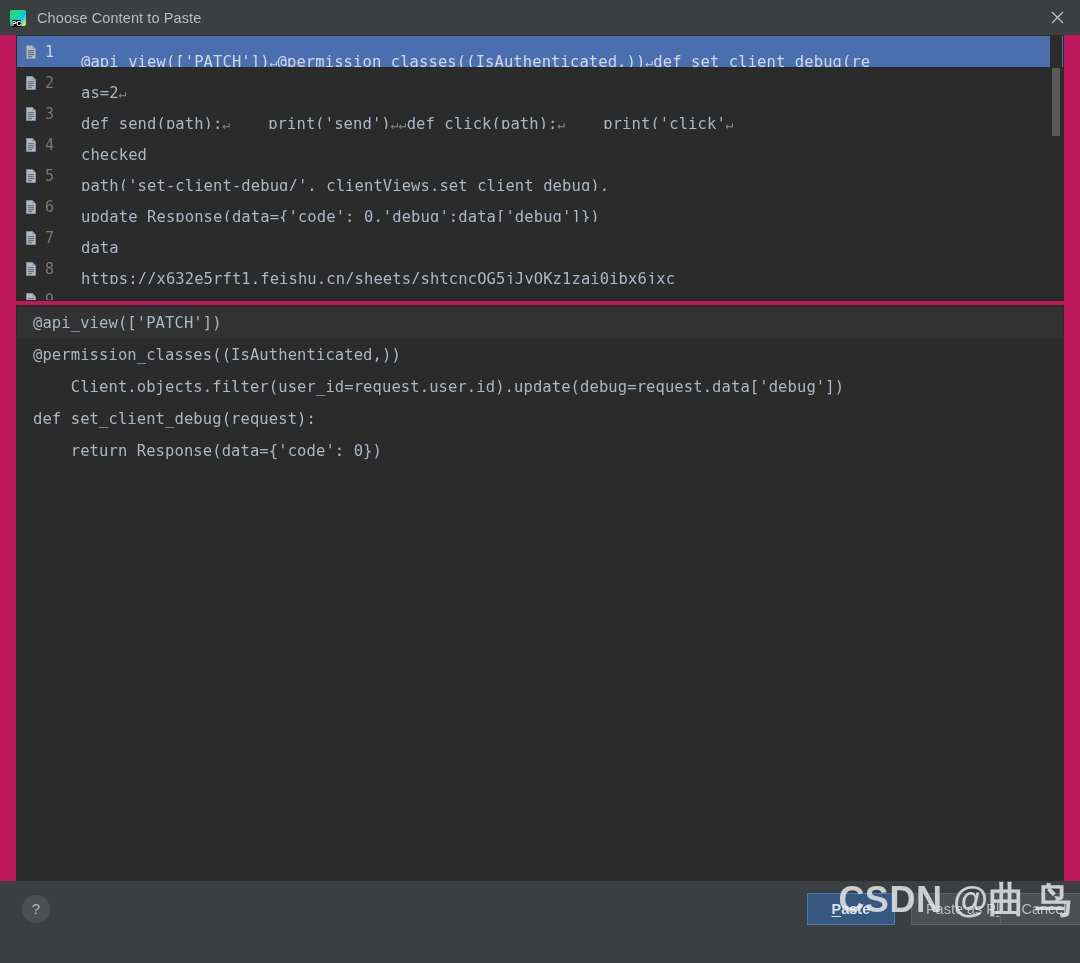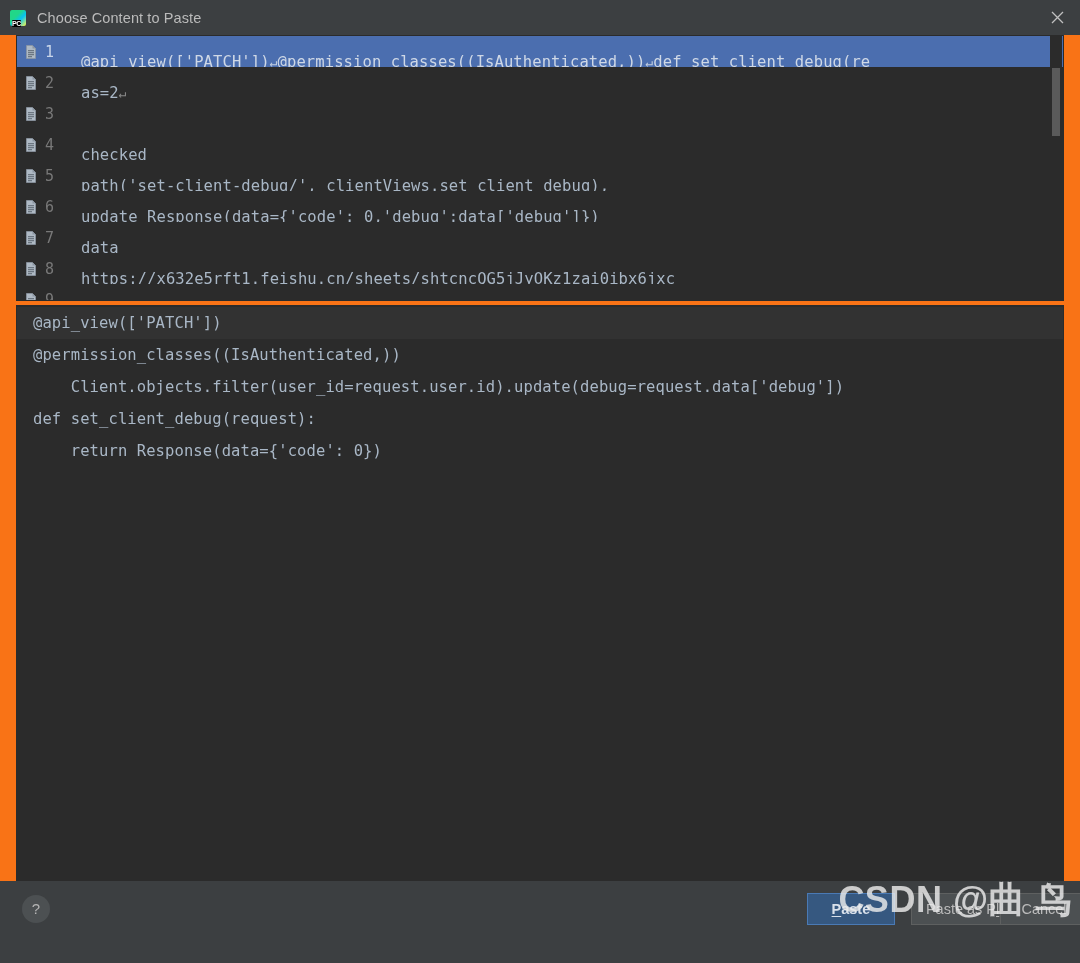--- a/index.html
+++ b/index.html
@@ -12,21 +12,21 @@
     background: #3c3f41;
     font-family: "Liberation Sans", sans-serif;
     overflow: hidden;
     -webkit-font-smoothing: antialiased;
   }
 
   .dialog {
     position: relative;
     width: 1080px;
     height: 936px;
-    background: #f97316;
+    background: #be185d;
     box-sizing: border-box;
     display: flex;
     flex-direction: column;
   }
 
   
   .titlebar {
     height: 35px;
     min-height: 35px;
     background: #3c3f41;
@@ -319,20 +319,21 @@
               <path d="M3.5 1.5 h6 l3 3 v10 h-9 z" fill="#aeb9c4" stroke="#8b96a2" stroke-width="0.8"></path>
               <path d="M9.5 1.5 v3 h3" fill="#8b96a2"></path>
               <g fill="#5c6670">
                 <rect x="5" y="6.2" width="6" height="1"></rect>
                 <rect x="5" y="8.2" width="6" height="1"></rect>
                 <rect x="5" y="10.2" width="6" height="1"></rect>
                 <rect x="5" y="12.2" width="4" height="1"></rect>
               </g>
             </svg>
             <span class="num">3</span>
+            <span class="txt"><span>def send(path):</span><span class="pilcrow">↵</span><span>    print('send')</span><span class="pilcrow">↵</span><span></span><span class="pilcrow">↵</span><span>def click(path):</span><span class="pilcrow">↵</span><span>    print('click'</span><span class="pilcrow">↵</span><span></span></span>
           </div>
           <div class="row">
             <svg class="doc-icon" viewBox="0 0 16 16" aria-hidden="true">
               <path d="M3.5 1.5 h6 l3 3 v10 h-9 z" fill="#aeb9c4" stroke="#8b96a2" stroke-width="0.8"></path>
               <path d="M9.5 1.5 v3 h3" fill="#8b96a2"></path>
               <g fill="#5c6670">
                 <rect x="5" y="6.2" width="6" height="1"></rect>
                 <rect x="5" y="8.2" width="6" height="1"></rect>
                 <rect x="5" y="10.2" width="6" height="1"></rect>
                 <rect x="5" y="12.2" width="4" height="1"></rect>

